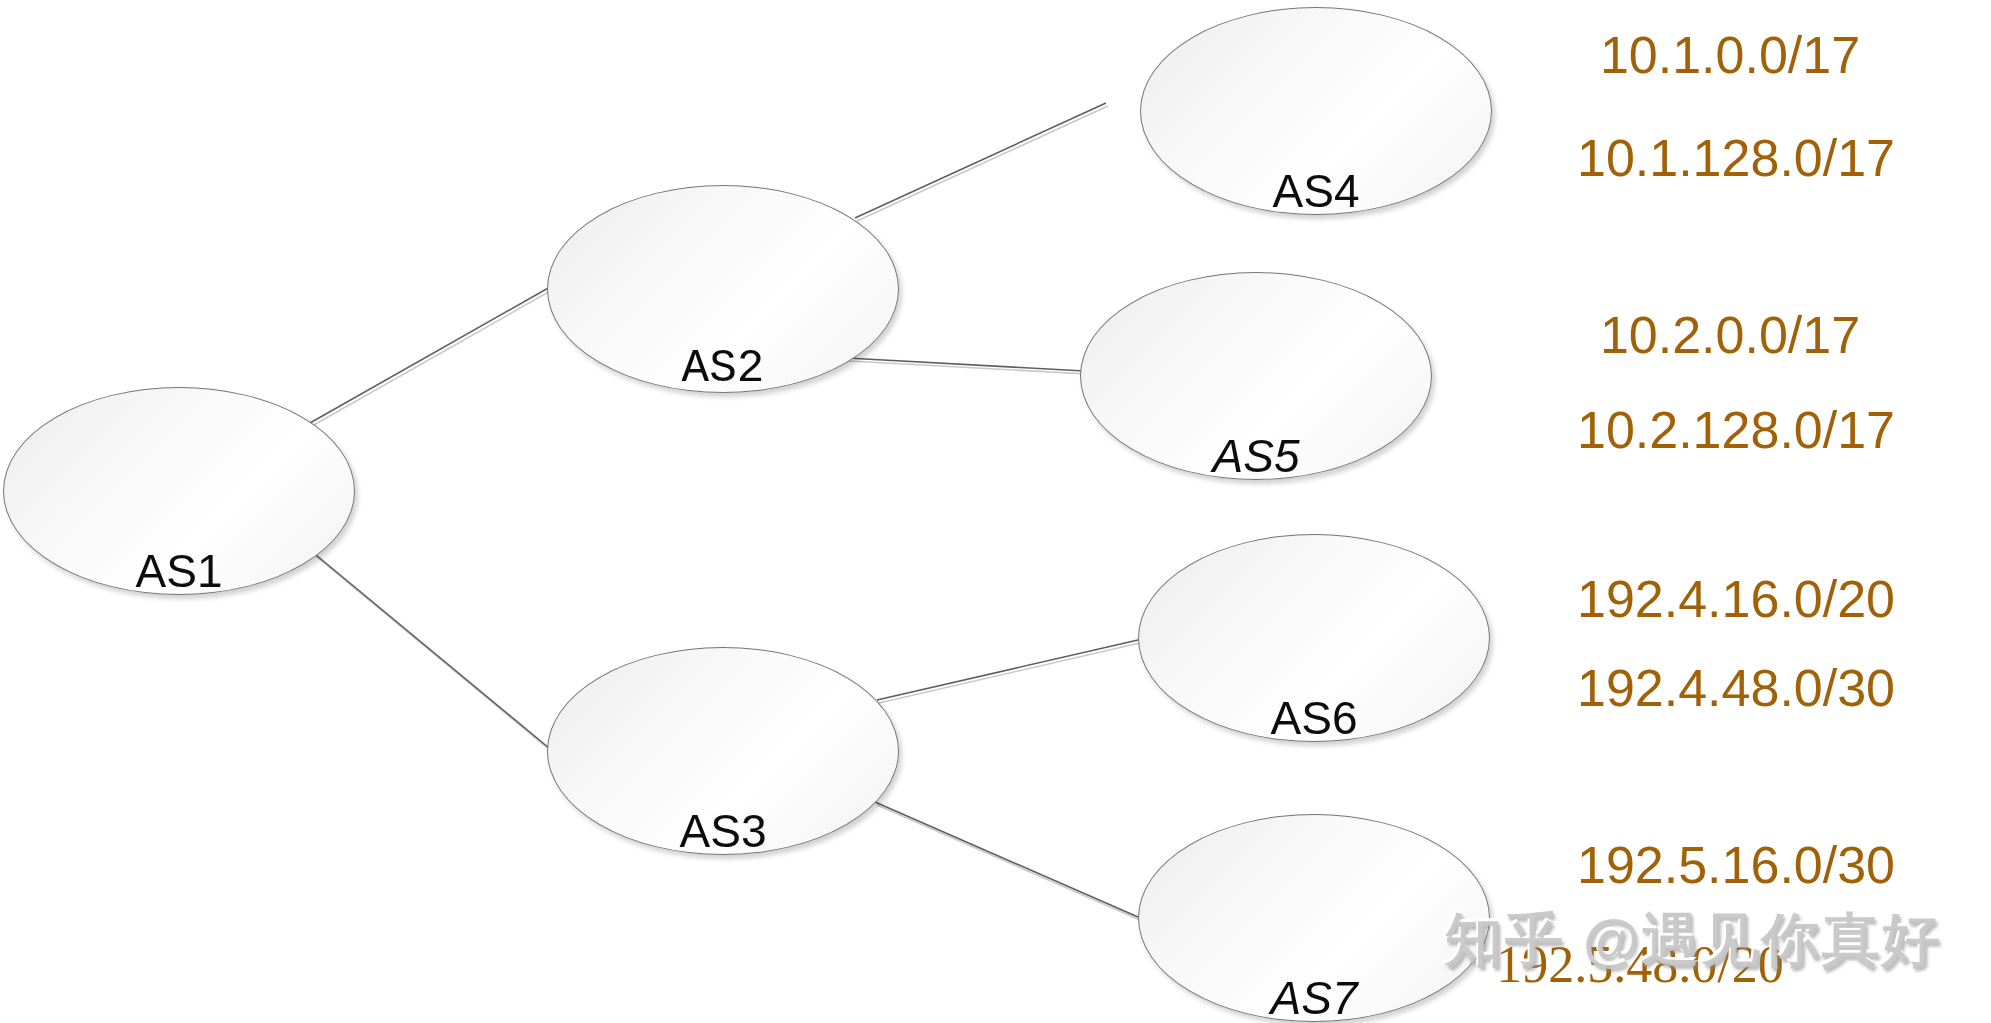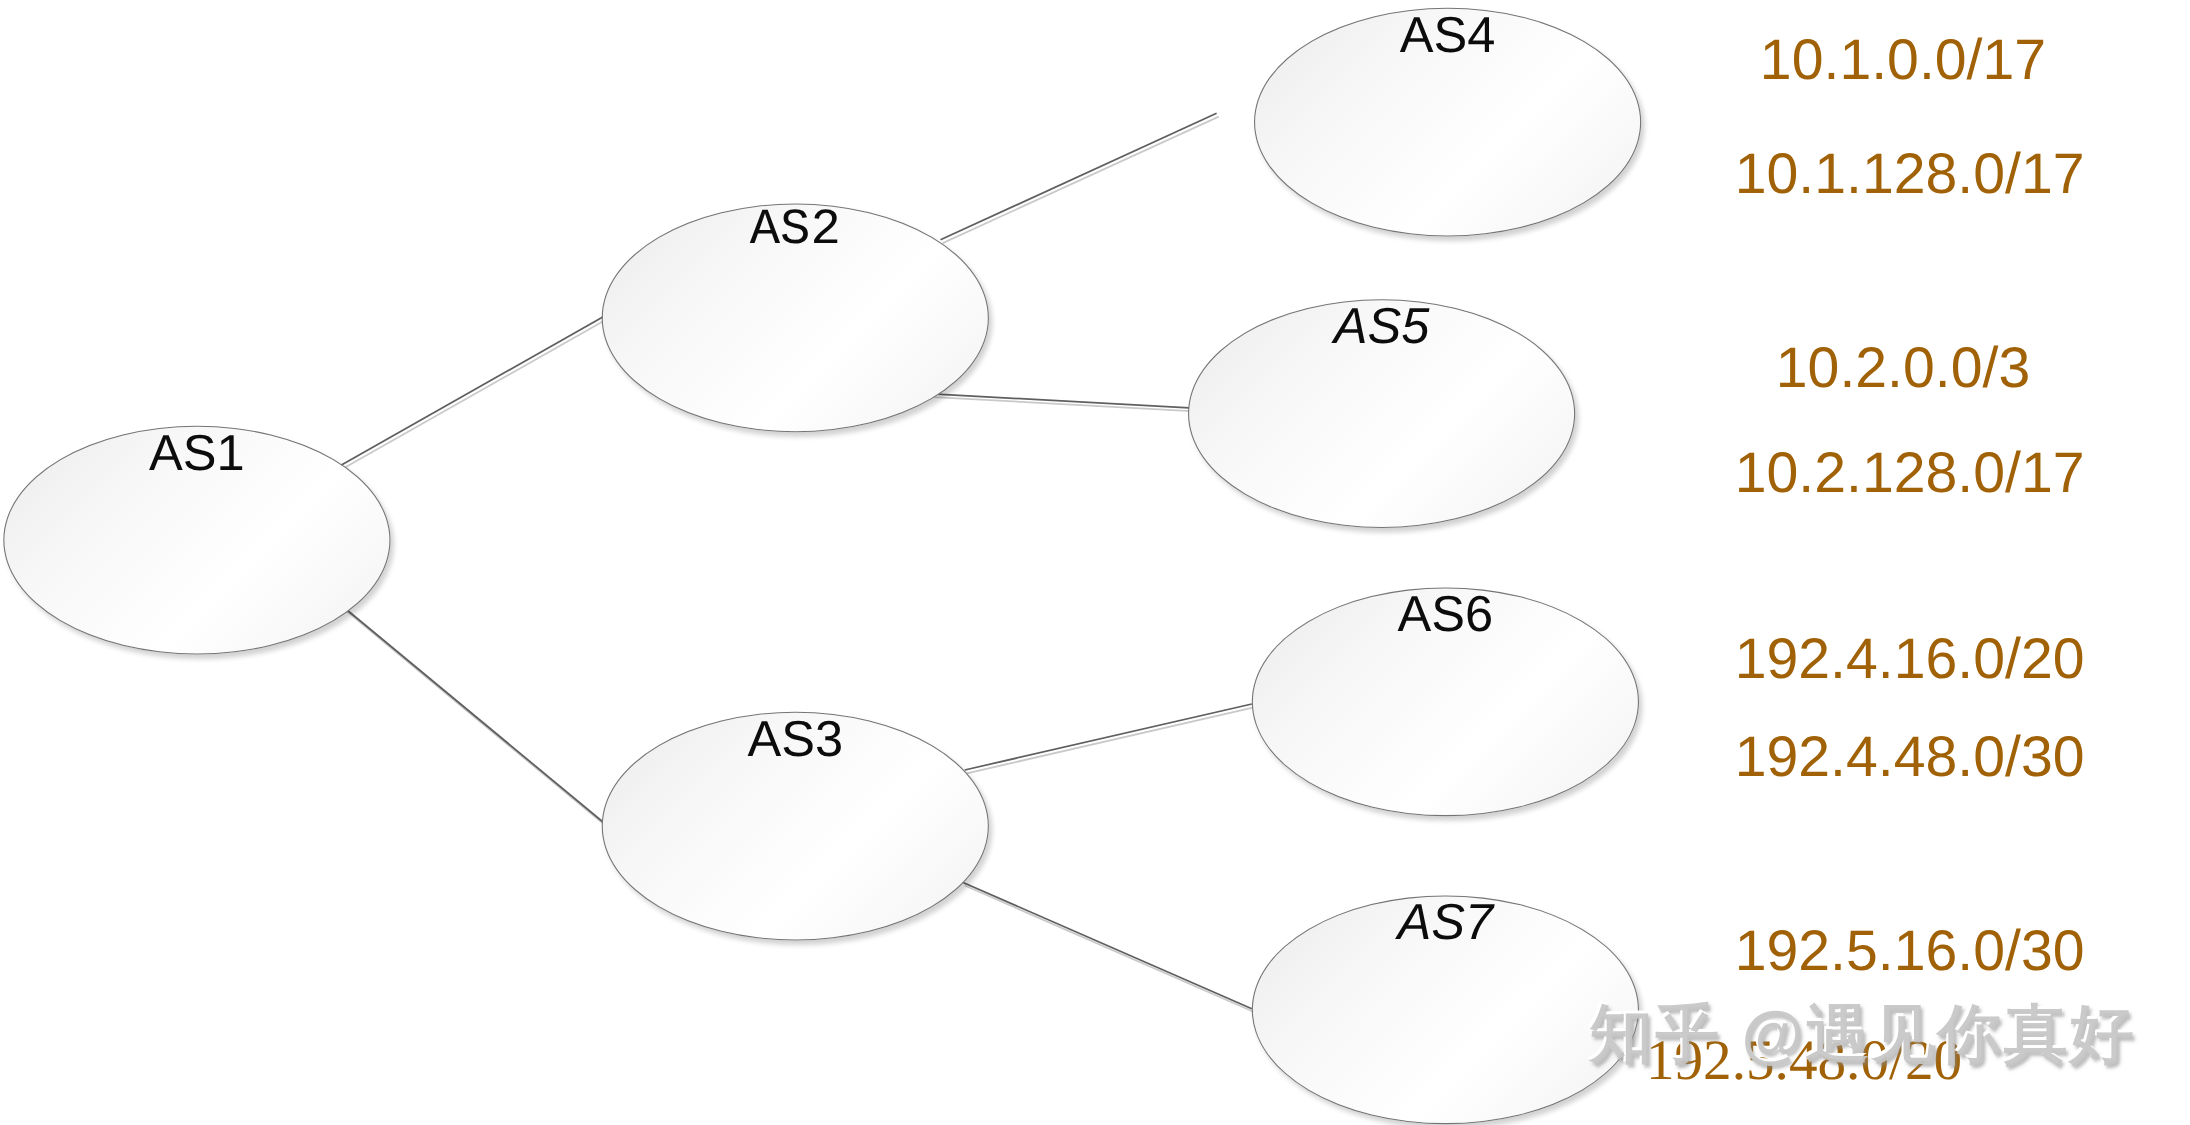--- a/index.html
+++ b/index.html
@@ -22,21 +22,21 @@
     z-index: 1;
   }
   .node {
     position: absolute;
     z-index: 2;
     border: 1.4px solid #757575;
     border-radius: 50%;
     background: linear-gradient(135deg, #ebebeb 0%, #f7f7f7 30%, #ffffff 62%, #f2f2f2 100%);
     box-shadow: 3px 4px 5px rgba(0,0,0,0.18);
     display: flex;
-    align-items: flex-start;
+    align-items: flex-end;
     justify-content: center;
   }
   .node-label {
     font-size: 46px;
     color: #0c0c0c;
     line-height: 1;
   }
   .prefix {
     position: absolute;
     z-index: 3;
@@ -96,21 +96,21 @@
       <div class="node" style="left: 1138px; top: 534px; width: 350px; height: 206px;">
         <span class="node-label">AS6</span>
       </div>
       <div class="node" style="left: 1138px; top: 814px; width: 350px; height: 206px; font-style: italic;">
         <span class="node-label">AS7</span>
       </div>
     </div>
   <div id="prefix-layer">
       <div class="prefix" style="left: 1730px; top: 55px;">10.1.0.0/17</div>
       <div class="prefix" style="left: 1736px; top: 158px;">10.1.128.0/17</div>
-      <div class="prefix" style="left: 1730px; top: 335px;">10.2.0.0/3</div>
+      <div class="prefix" style="left: 1730px; top: 335px;">10.2.0.0/17</div>
       <div class="prefix" style="left: 1736px; top: 430px;">10.2.128.0/17</div>
       <div class="prefix" style="left: 1736px; top: 589px; margin-top: 10px;">192.4.16.0/20</div>
       <div class="prefix" style="left: 1736px; top: 688px;">192.4.48.0/30</div>
       <div class="prefix" style="left: 1736px; top: 865px;">192.5.16.0/30</div>
       <div class="prefix" style="left: 1640px; top: 965px; font-family: Liberation Serif, serif;">192.5.48.0/20</div>
     </div>
   <div class="watermark">知乎 @遇见你真好</div>
 </div>
 
 </body></html>

